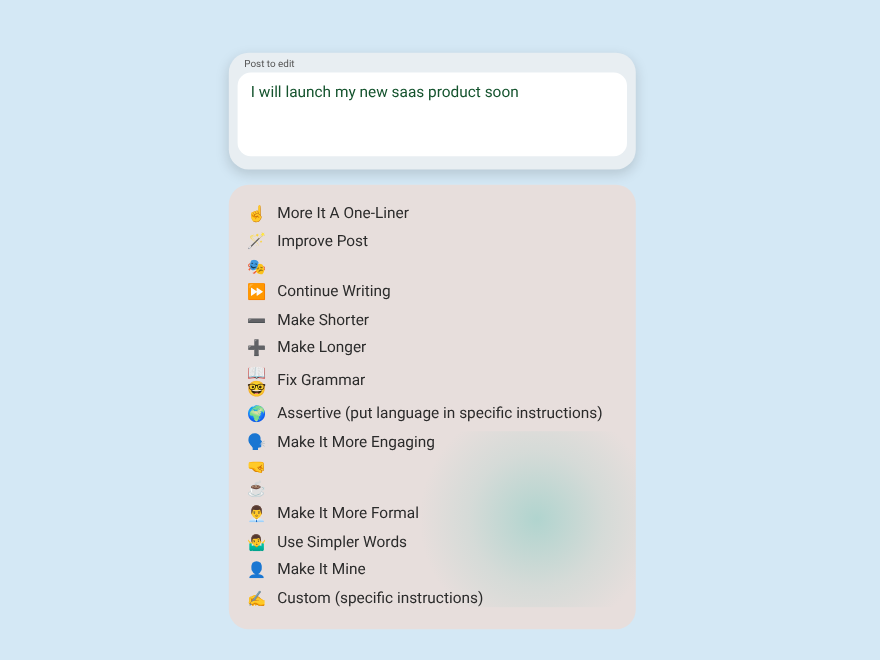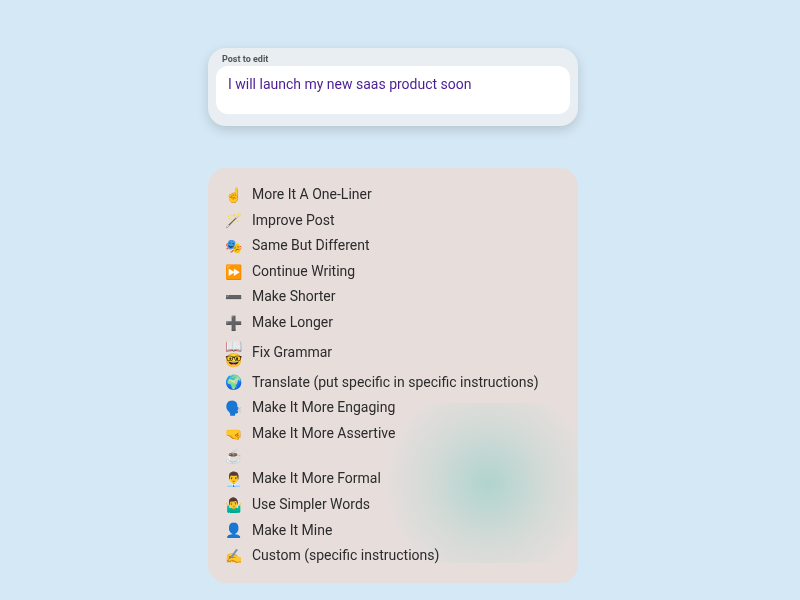--- a/index.html
+++ b/index.html
@@ -22,31 +22,30 @@
       width: 370px;
       background: #e8eef2;
       border-radius: 18px;
       box-shadow: 0 4px 12px rgba(0,0,0,0.15);
       padding: 6px 8px 8px 8px;
     }
     .editor-label {
       font-size: 9px;
       color: #555;
       padding: 0 6px 2px 6px;
-      font-weight: bold;
     }
     .editor-textarea {
       width: 100%;
-      height: 48px;
+      height: 76px;
       border: none;
       border-radius: 12px;
       background: #fff;
       padding: 10px 12px;
       font-size: 14px;
-      color: #4c1d95;
+      color: #14532d;
       resize: none;
       font-family: inherit;
       outline: none;
     }
     .actions-card {
       position: absolute;
       top: 168px;
       left: 208px;
       width: 370px;
       background: #e7dedc;
@@ -98,49 +97,47 @@
 <div class="action-item">
       <span class="action-emoji">☝️</span>
       <span class="action-label">More It A One-Liner</span>
     </div>
     <div class="action-item">
       <span class="action-emoji">🪄</span>
       <span class="action-label">Improve Post</span>
     </div>
     <div class="action-item">
       <span class="action-emoji">🎭</span>
-      <span class="action-label">Same But Different</span>
     </div>
     <div class="action-item">
       <span class="action-emoji">⏩</span>
       <span class="action-label">Continue Writing</span>
     </div>
     <div class="action-item">
       <span class="action-emoji">➖</span>
       <span class="action-label">Make Shorter</span>
     </div>
     <div class="action-item">
       <span class="action-emoji">➕</span>
       <span class="action-label">Make Longer</span>
     </div>
     <div class="action-item">
       <span class="action-emoji">📖🤓</span>
       <span class="action-label">Fix Grammar</span>
     </div>
     <div class="action-item">
       <span class="action-emoji">🌍</span>
-      <span class="action-label">Translate (put specific in specific instructions)</span>
+      <span class="action-label">Assertive (put language in specific instructions)</span>
     </div>
     <div class="action-item">
       <span class="action-emoji">🗣️</span>
       <span class="action-label">Make It More Engaging</span>
     </div>
     <div class="action-item">
       <span class="action-emoji">🤜</span>
-      <span class="action-label">Make It More Assertive</span>
     </div>
     <div class="action-item">
       <span class="action-emoji">☕</span>
     </div>
     <div class="action-item">
       <span class="action-emoji">👨‍💼</span>
       <span class="action-label">Make It More Formal</span>
     </div>
     <div class="action-item">
       <span class="action-emoji">🤷‍♂️</span>

